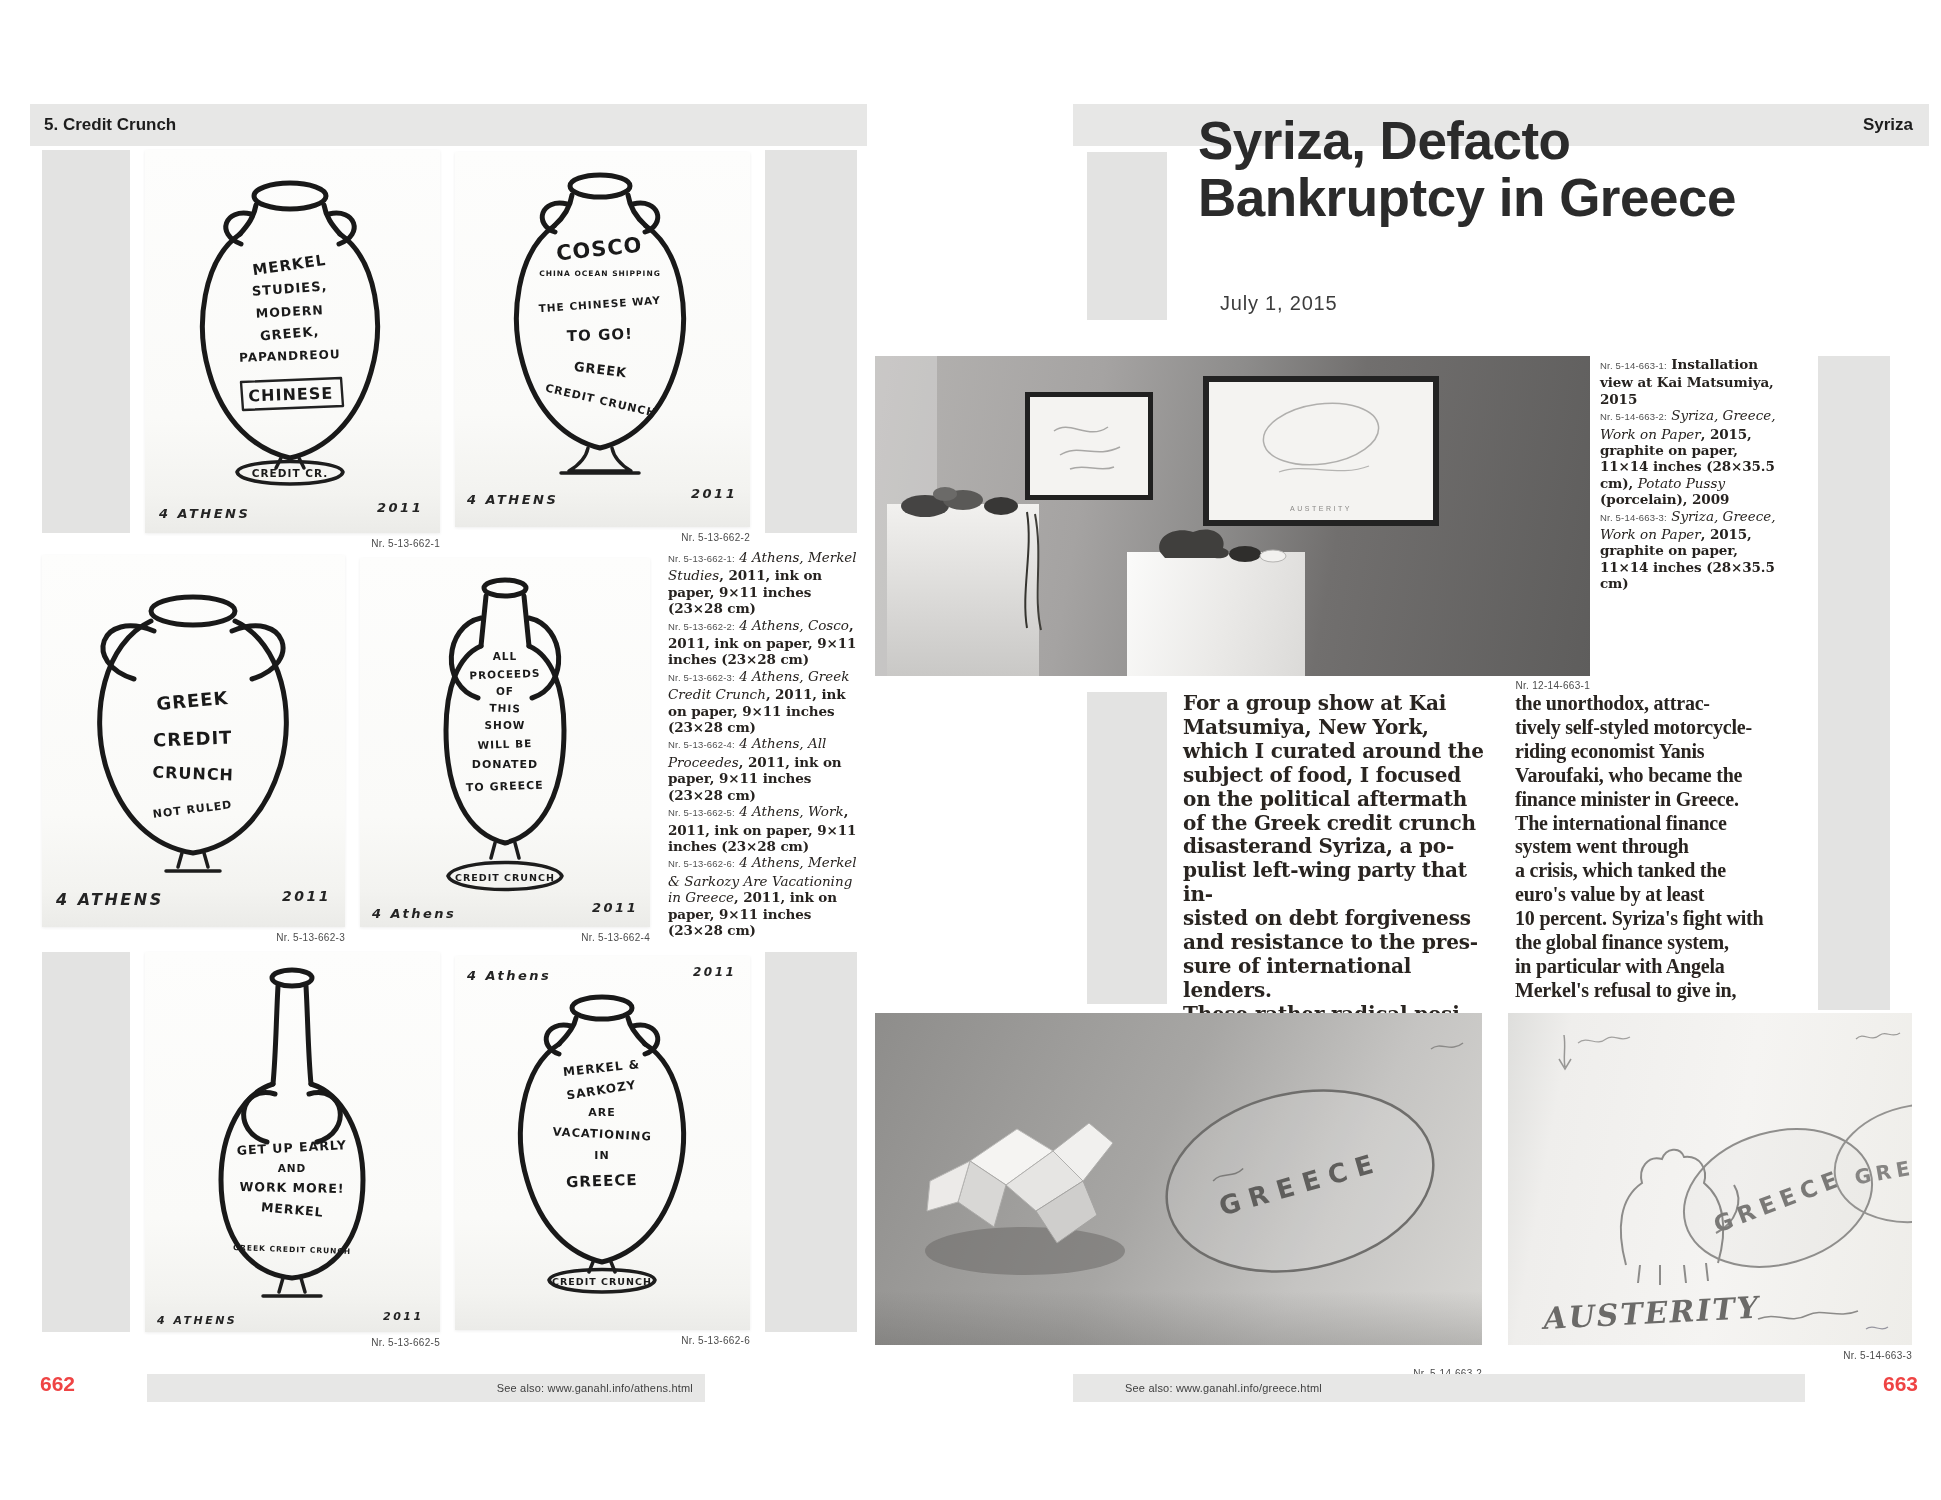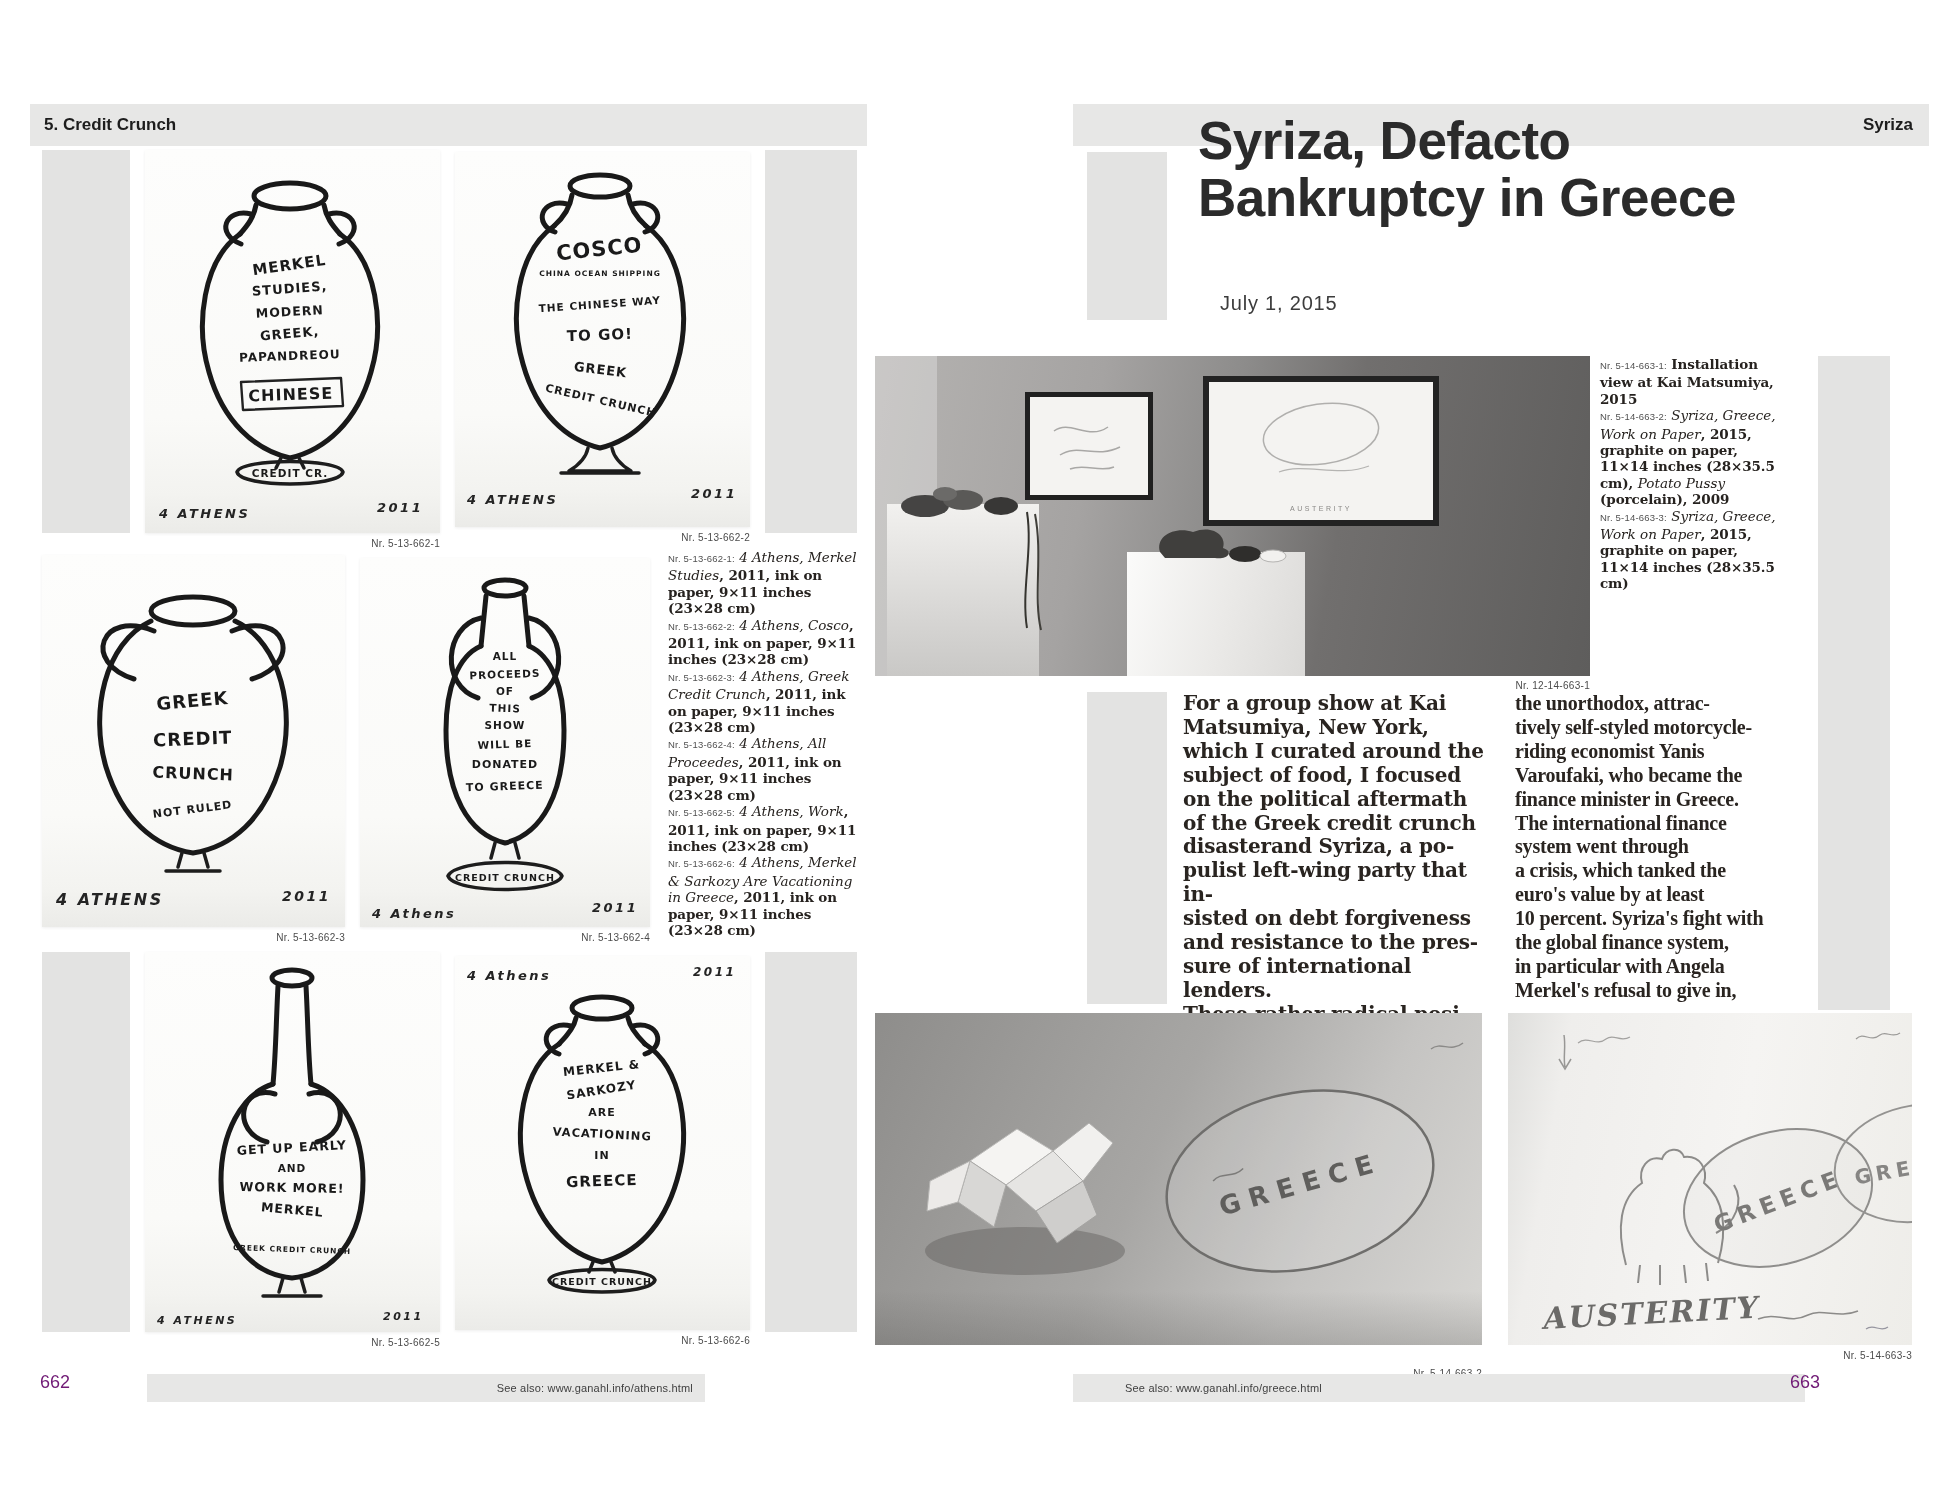--- a/index.html
+++ b/index.html
@@ -21,21 +21,21 @@
   .imglabel{position:absolute;font-size:10px;color:#4b4b4b;text-align:right;letter-spacing:0.3px;}
   .cap{position:absolute;font-family:"DejaVu Serif",serif;font-size:13.5px;line-height:16.4px;color:#26221f;}
   .cap p{margin:0;}
   .cap .nr{font-family:"Liberation Sans",sans-serif;font-size:9.5px;color:#515151;letter-spacing:0.2px;font-weight:400;}
   .cap .ti{font-style:italic;font-weight:400;}
   .cap .re{font-weight:700;letter-spacing:-0.1px;}
   .body-col{position:absolute;font-family:"DejaVu Serif",serif;font-weight:600;font-size:20px;line-height:23.9px;
             color:#292420;white-space:pre-line;letter-spacing:-0.2px;}
   .title{position:absolute;font-weight:700;font-size:53px;line-height:57px;letter-spacing:-0.5px;color:#2b2b2b;}
   .date{position:absolute;font-size:20px;color:#3c3c3c;letter-spacing:0.8px;}
-  .pagenum{position:absolute;font-size:18px;font-weight:400;color:#701a75;}
+  .pagenum{position:absolute;font-size:21px;font-weight:700;color:#ef4444;}
   .seealso{font-size:11px;color:#404040;letter-spacing:0.2px;}
   .foot-left{line-height:28px;text-align:right;padding-right:12px;}
   .foot-right{line-height:28px;text-align:left;padding-left:12px;margin-left:40px;}
   
   .photo1{position:absolute;left:875px;top:356px;width:715px;height:320px;overflow:hidden;
           background:linear-gradient(100deg,#b5b3b1 0%,#a5a3a2 30%,#8d8c8b 48%,#716F6e 64%,#5e5d5c 100%);}
   .p1-lightcol{position:absolute;left:0;top:0;width:62px;height:100%;background:rgba(255,255,255,0.28);}
   .frame{position:absolute;background:#f4f3f1;}
   .frame1{left:150px;top:36px;width:118px;height:98px;border:5px solid #202020;}
   .frame2{left:328px;top:20px;width:224px;height:138px;border:6px solid #232323;}
@@ -336,15 +336,15 @@
       <text class="scrawl" x="36" y="316" font-size="30" fill="#6b6a68" transform="rotate(-3 36 316)">AUSTERITY</text>
       <path d="M250,306 C270,298 280,312 300,302 C315,295 330,306 350,298" fill="none" stroke="#8c8b89" stroke-width="1.5"></path>
       <path d="M358,316 C366,310 372,320 380,314" fill="none" stroke="#96959f" stroke-width="1.2"></path>
     </svg>
   </div>
   <div class="imglabel" style="left:1508px;top:1350px;width:404px;">Nr. 5-14-663-3</div>
 
   <div class="bar" style="left:1073px;top:1374px;width:732px;height:28px;">
     <div class="seealso foot-right">See also: www.ganahl.info/greece.html</div>
   </div>
-  <div class="pagenum" style="left:1790px;top:1372px;width:128px;text-align:left;">663</div>
+  <div class="pagenum" style="left:1790px;top:1372px;width:128px;text-align:right;">663</div>
 
 </div>
 
 </body></html>

